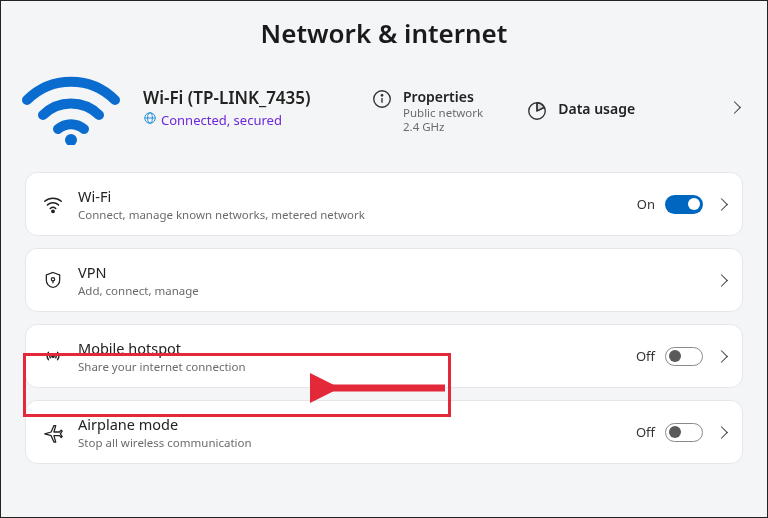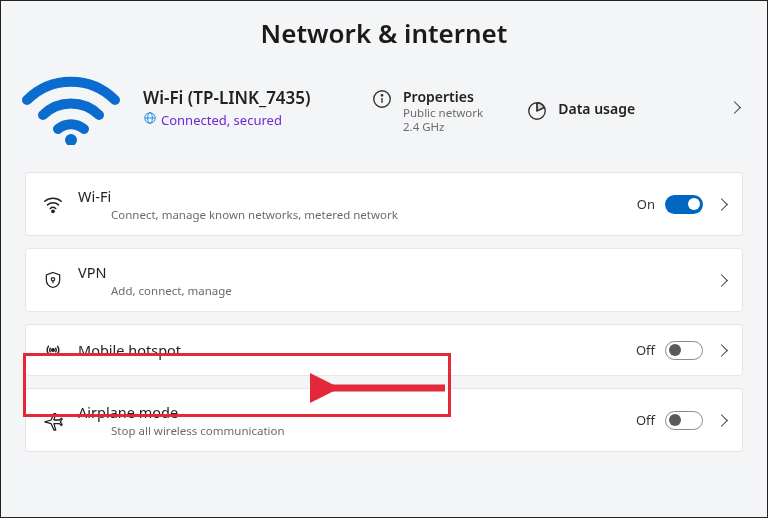--- a/index.html
+++ b/index.html
@@ -39,34 +39,34 @@
   .seg-icon { width:24px; height:24px; flex:0 0 24px; display:flex; align-items:center; justify-content:center; color:#333; }
   .seg-text .seg-title { font-size:14px; font-weight:600; color:#222; }
   .seg-text .seg-sub { font-size:11.5px; color:#6b6b6b; line-height:1.25; }
   .hero-chevron { margin-left:auto; margin-right:4px; align-self:center; color:#333; }
   .list {
     padding:0 24px;
   }
   .row {
     background:#fff;
     border:1px solid #e6e6e8;
-    border-radius:4px;
+    border-radius:12px;
     display:flex;
     align-items:center;
     padding:13px 16px 13px 12px;
     margin-bottom:12px;
     position:relative;
   }
   .row-icon {
     width:30px; height:24px; flex:0 0 30px;
     display:flex; align-items:center; justify-content:center;
     color:#333; margin-right:10px;
   }
   .row-text .row-title { font-size:14.5px; color:#222; }
-  .row-text .row-sub   { font-size:11.5px; color:#6b6b6b; margin-top:1px;margin-left:33px; }
+  .row-text .row-sub   { font-size:11.5px; color:#6b6b6b; margin-top:1px; }
   .row-spacer { flex:1 1 auto; }
   .state-label { font-size:13px; color:#333; margin-right:10px; }
   .toggle {
     width:38px; height:19px; border-radius:19px;
     position:relative; margin-right:14px;
   }
   .toggle.on { background:#0067c0; }
   .toggle.off { background:#fff; border:1px solid #8a8a8a; }
   .toggle .knob {
     position:absolute; top:50%; width:12px; height:12px;
@@ -197,20 +197,21 @@
       <svg width="22" height="22" viewBox="0 0 24 24" fill="none" stroke="#222" stroke-width="1.6" stroke-linecap="round">
         <path d="M7 8 a7 7 0 0 0 0 8"></path>
           <path d="M17 8 a7 7 0 0 1 0 8"></path>
         <path d="M9 10 a4 4 0 0 0 0 4"></path>
           <path d="M15 10 a4 4 0 0 1 0 4"></path>
         <circle cx="12" cy="12" r="1.4" fill="#222"></circle>
       </svg>
     </div>
     <div class="row-text">
       <div class="row-title">Mobile hotspot</div>
+      <div class="row-sub">Share your internet connection</div>
     </div>
     <div class="row-spacer"></div>
     <span class="state-label">Off</span>
     <div class="toggle off">
         <div class="knob"></div>
       </div>
     <div>
         <div class="chevron"></div>
       </div>
   </div>

